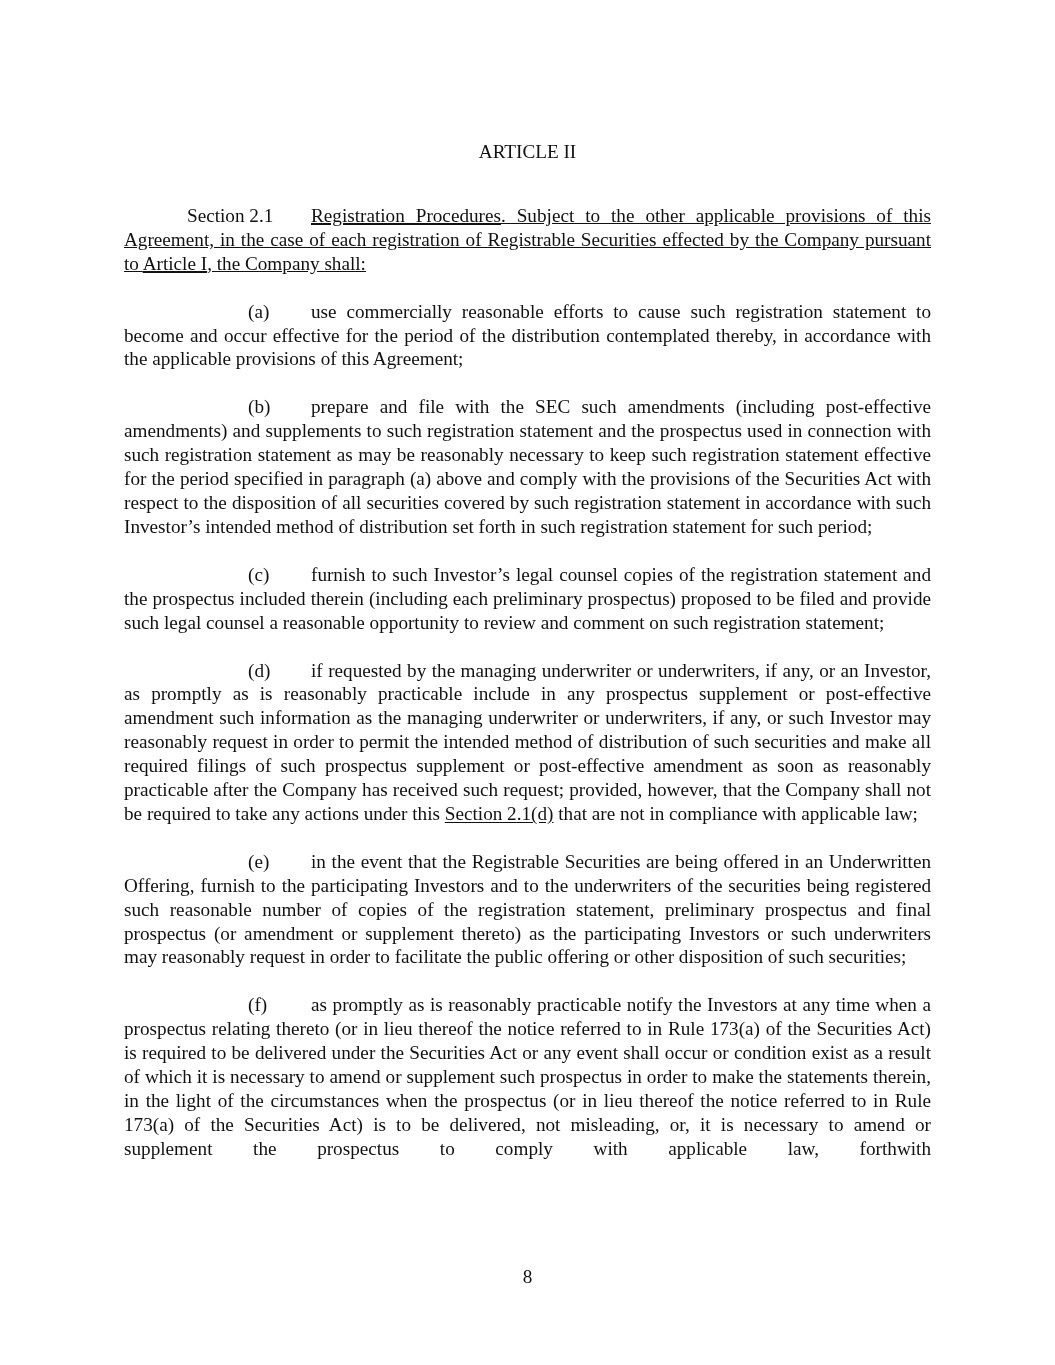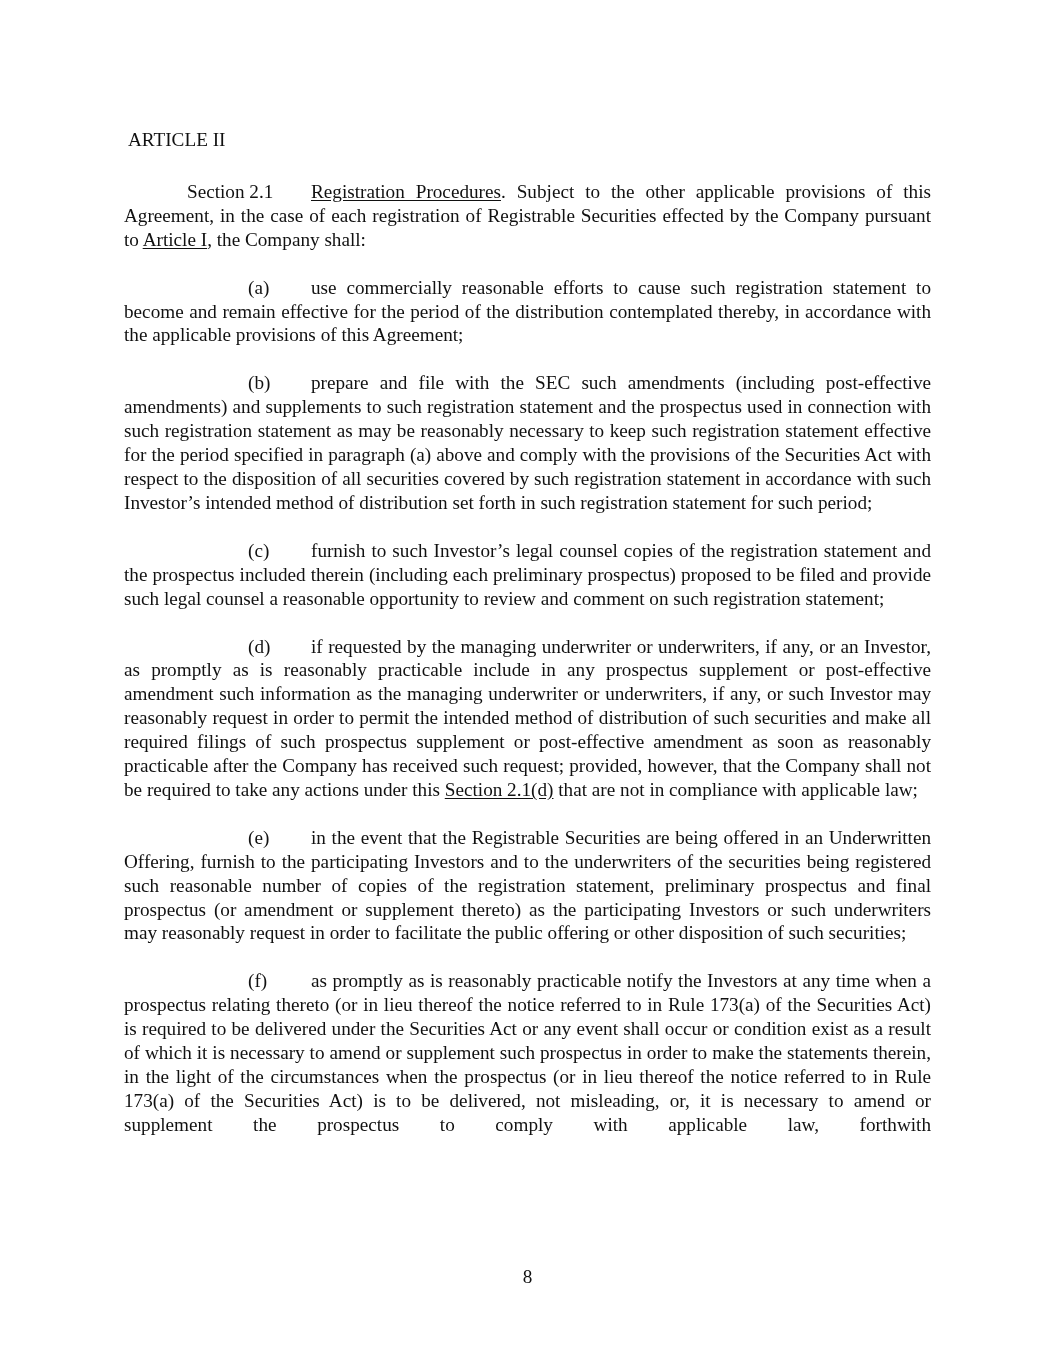--- a/index.html
+++ b/index.html
@@ -1,41 +1,41 @@
 <!DOCTYPE html>
 <html><head>
 <meta charset="utf-8">
 <style>
   html, body { margin: 0; padding: 0; background: #ffffff; }
   body { width: 1055px; height: 1365px; position: relative; overflow: hidden;
          font-family: "Liberation Serif", serif; color: #111; }
   .page { position: absolute; left: 124px; top: 124px; width: 807px;
           font-size: 19.2px; line-height: 23.9px; }
-  .heading { margin: 4px; }
+  .heading { text-align: center; margin: 16px; }
   .u { text-decoration: underline; text-underline-offset: 2px; }
   p { margin: 0; text-align: justify; }
   .gap-title { height: 24px; }
   .para { margin-top: 24px; }
-  .sec-first { text-indent: 63px; }
+  .sec-first { text-indent: 63px; text-decoration: underline; }
   .sub-first { text-indent: 124px; }
   .tab-label { display: inline-block; width: 63px; text-indent: 0; }
   .sec-label { display: inline-block; width: 124px; text-indent: 0; }
   .page-number { position: absolute; top: 1266px; left: 0; width: 1055px; text-align: center;
                  font-family: "Liberation Serif", serif; font-size: 19.2px; }
 </style>
 </head>
 <body>
 
 <div class="page">
   <p class="heading">ARTICLE II</p>
   <div class="gap-title"></div>
 
   <p class="sec-first"><span class="sec-label">Section 2.1</span><span class="u">Registration Procedures</span><span>. Subject to the other applicable provisions of this Agreement, in the case of each registration of Registrable Securities effected by the Company pursuant to </span><span class="u">Article I</span><span>, the Company shall:</span></p>
 
-  <p class="para sub-first"><span class="tab-label">(a)</span><span>use commercially reasonable efforts to cause such registration statement to become and remain effective for the period of the distribution contemplated thereby, in accordance with the applicable provisions of this Agreement;</span></p>
+  <p class="para sub-first"><span class="tab-label">(a)</span><span>use commercially reasonable efforts to cause such registration statement to become and occur effective for the period of the distribution contemplated thereby, in accordance with the applicable provisions of this Agreement;</span></p>
 
   <p class="para sub-first"><span class="tab-label">(b)</span><span>prepare and file with the SEC such amendments (including post-effective amendments) and supplements to such registration statement and the prospectus used in connection with such registration statement as may be reasonably necessary to keep such registration statement effective for the period specified in paragraph (a) above and comply with the provisions of the Securities Act with respect to the disposition of all securities covered by such registration statement in accordance with such Investor’s intended method of distribution set forth in such registration statement for such period;</span></p>
 
   <p class="para sub-first"><span class="tab-label">(c)</span><span>furnish to such Investor’s legal counsel copies of the registration statement and the prospectus included therein (including each preliminary prospectus) proposed to be filed and provide such legal counsel a reasonable opportunity to review and comment on such registration statement;</span></p>
 
   <p class="para sub-first"><span class="tab-label">(d)</span><span>if requested by the managing underwriter or underwriters, if any, or an Investor, as promptly as is reasonably practicable include in any prospectus supplement or post-effective amendment such information as the managing underwriter or underwriters, if any, or such Investor may reasonably request in order to permit the intended method of distribution of such securities and make all required filings of such prospectus supplement or post-effective amendment as soon as reasonably practicable after the Company has received such request; provided, however, that the Company shall not be required to take any actions under this </span><span class="u">Section 2.1(d)</span><span> that are not in compliance with applicable law;</span></p>
 
   <p class="para sub-first"><span class="tab-label">(e)</span><span>in the event that the Registrable Securities are being offered in an Underwritten Offering, furnish to the participating Investors and to the underwriters of the securities being registered such reasonable number of copies of the registration statement, preliminary prospectus and final prospectus (or amendment or supplement thereto) as the participating Investors or such underwriters may reasonably request in order to facilitate the public offering or other disposition of such securities;</span></p>
 
   <p class="para sub-first" style="text-align-last: justify;"><span class="tab-label">(f)</span><span>as promptly as is reasonably practicable notify the Investors at any time when a prospectus relating thereto  (or in lieu thereof the notice referred to in Rule 173(a) of the Securities Act) is required to be delivered under the Securities Act or any event shall occur or condition exist as a result of which it is necessary to amend or supplement such prospectus in order to make the statements therein, in the light of the circumstances when the prospectus (or in lieu thereof the notice referred to in Rule 173(a) of the Securities Act) is to be delivered, not misleading, or, it is necessary to amend or supplement the prospectus to comply with applicable law, forthwith</span></p>

